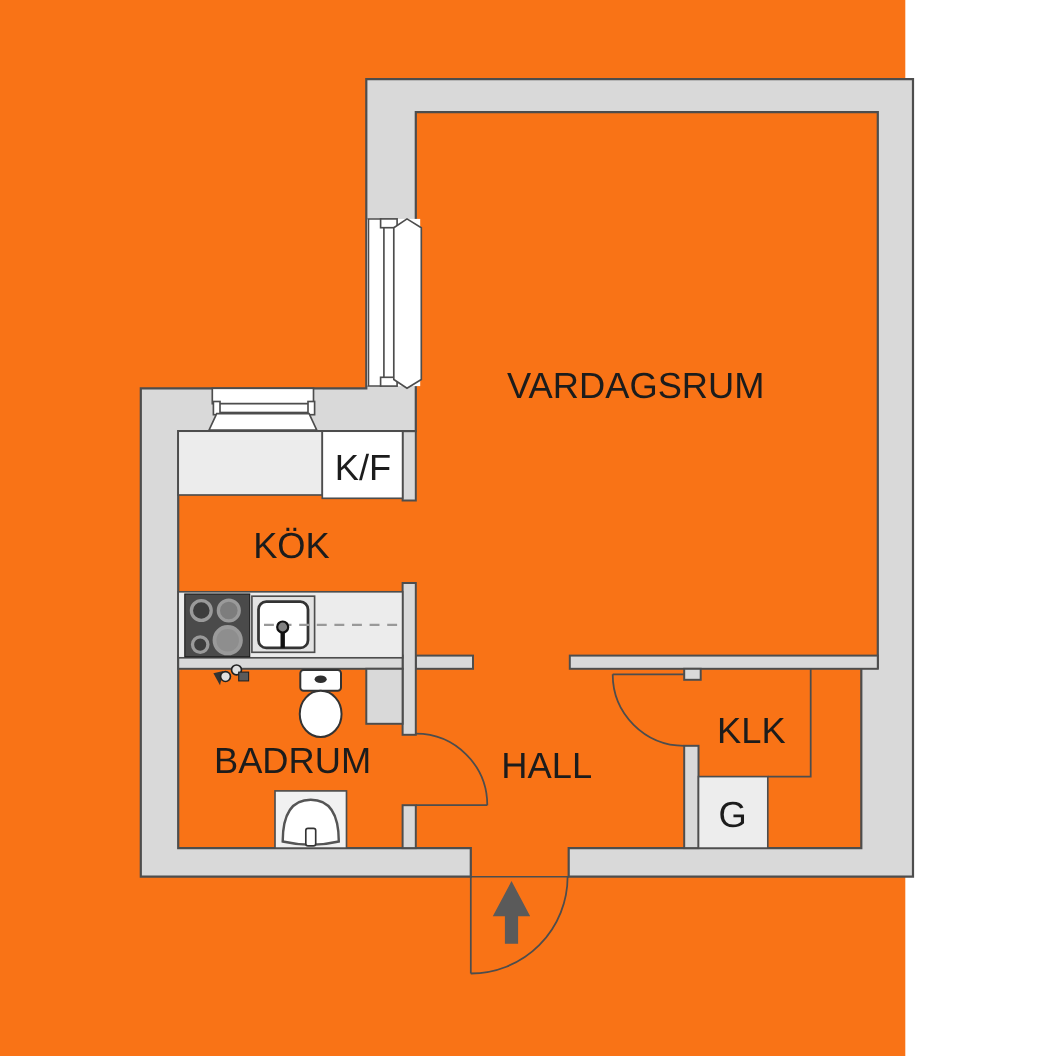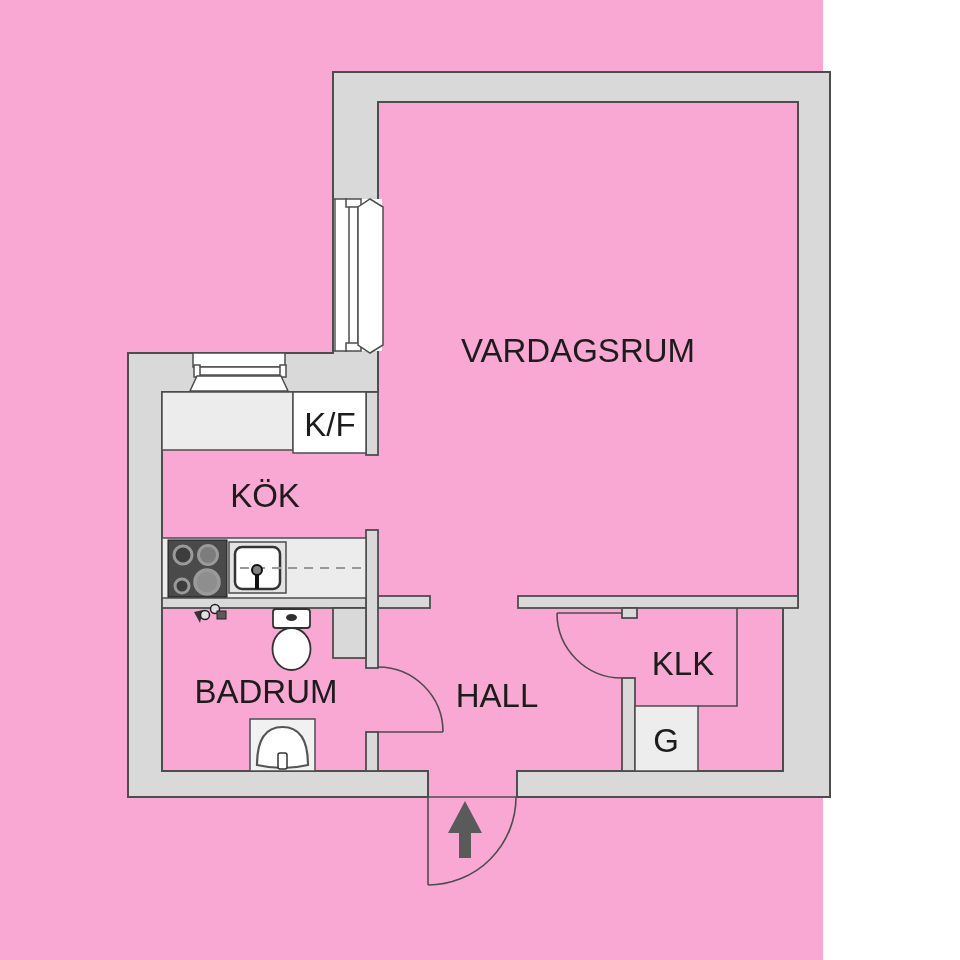--- a/index.html
+++ b/index.html
@@ -1,16 +1,16 @@
 <!DOCTYPE html>
 <html><head>
 <meta charset="utf-8">
 <style>
   html,body{margin:0;padding:0;background:#ffffff;}
-  .stage{width:823px;height:960px;position:relative;background:#f9a8d4;font-family:"Liberation Sans",sans-serif;}
+  .stage{width:823px;height:960px;position:relative;background:#f97316;font-family:"Liberation Sans",sans-serif;}
   svg{display:block;}
   .wall{fill:#d9d9d9;stroke:#4d4d4d;stroke-width:2;stroke-linejoin:miter;}
   .iwall{fill:#d9d9d9;stroke:#4d4d4d;stroke-width:1.8;}
   .ln{fill:none;stroke:#4d4d4d;stroke-width:1.6;}
   .thin{fill:none;stroke:#4d4d4d;stroke-width:1.4;}
   .wbox{fill:#ffffff;stroke:#4d4d4d;stroke-width:1.5;}
   .counter{fill:#ececec;stroke:#4d4d4d;stroke-width:1.5;}
   .wardrobe{fill:#ededed;stroke:#4d4d4d;stroke-width:1.5;}
   .fixture{fill:#ffffff;stroke:#333333;stroke-width:1.8;}
   .door{fill:none;stroke:#4d4d4d;stroke-width:1.6;}

